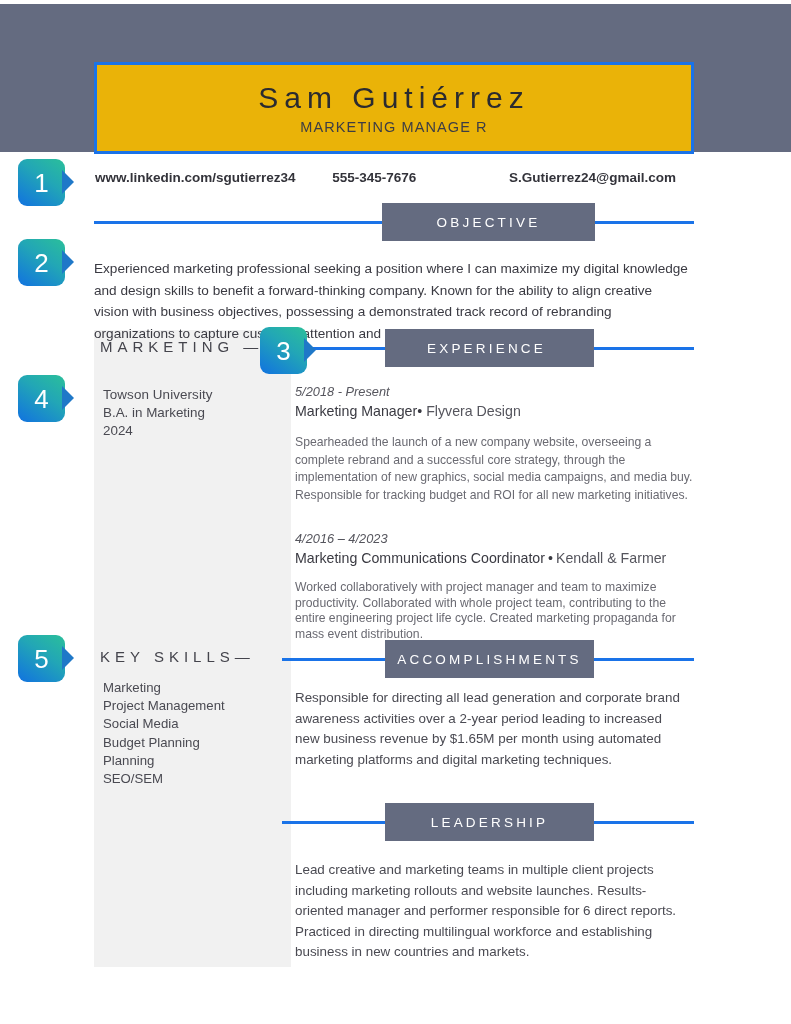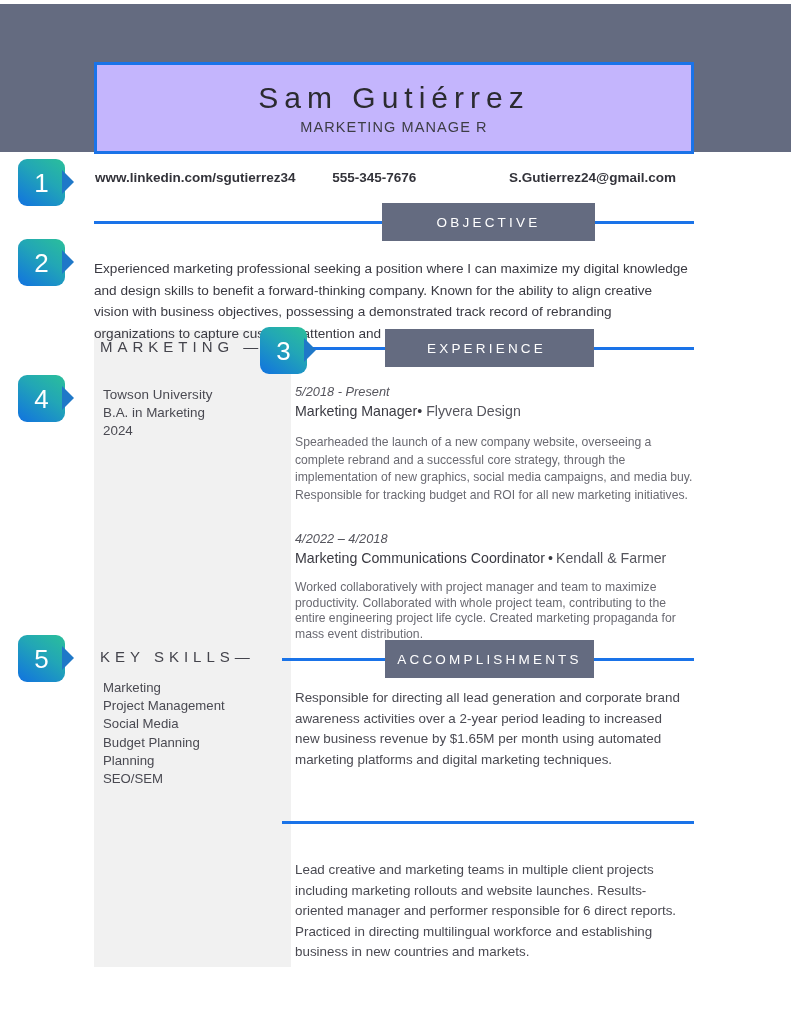--- a/index.html
+++ b/index.html
@@ -13,21 +13,21 @@
 
   
   .topband{
     position:absolute;left:0;top:4px;width:791px;height:148px;
     background:#646b80;
   }
 
   
   .namecard{
     position:absolute;left:94px;top:62px;width:600px;height:92px;
-    background:#c4b5fd;border:3px solid #1a73e8;box-sizing:border-box;
+    background:#eab308;border:3px solid #1a73e8;box-sizing:border-box;
     display:flex;flex-direction:column;align-items:center;justify-content:center;
   }
   .name{
     font-size:30px;color:#2b2b30;letter-spacing:6px;font-weight:400;
     line-height:1.15;white-space:nowrap;
   }
   .role{
     font-size:14.5px;color:#3d3d45;letter-spacing:1.1px;margin-top:4px;
     white-space:nowrap;
   }
@@ -208,21 +208,21 @@
   <div class="jobs">
     <div class="job j1">
       <div class="dates">5/2018 - Present</div>
       <div class="title">
         <span>Marketing Manager</span><span class="sep">•</span>&nbsp;<span class="co">Flyvera Design</span>
       </div>
       <div class="desc">Spearheaded the launch of a new company website, overseeing a complete rebrand and a successful core strategy, through the implementation of new graphics, social media campaigns, and media buy. Responsible for tracking budget and ROI for all new marketing initiatives.</div>
     </div>
 
     <div class="job j2">
-      <div class="dates">4/2022 – 4/2018</div>
+      <div class="dates">4/2016 – 4/2023</div>
       <div class="title">
         <span>Marketing Communications Coordinator</span><span class="sep">•</span><span class="co">Kendall &amp; Farmer</span>
       </div>
       <div class="desc">Worked collaboratively with project manager and team to maximize productivity. Collaborated with whole project team, contributing to the entire engineering project life cycle. Created marketing propaganda for mass event distribution.</div>
     </div>
   </div>
 
   <div class="secrow" id="row-accomplishments">
     <div class="rule"></div>
     <div class="sechead">ACCOMPLISHMENTS</div>
@@ -235,16 +235,17 @@
     <div>Social Media</div>
     <div>Budget Planning</div>
     <div>Planning</div>
     <div>SEO/SEM</div>
   </div>
 
   <div class="acc">Responsible for directing all lead generation and corporate brand awareness activities over a 2-year period leading to increased new business revenue by $1.65M per month using automated marketing platforms and digital marketing techniques.</div>
 
   <div class="secrow" id="row-leadership">
     <div class="rule"></div>
+    <div class="sechead">LEADERSHIP</div>
   </div>
   <div class="lead">Lead creative and marketing teams in multiple client projects including marketing rollouts and website launches. Results-oriented manager and performer responsible for 6 direct reports. Practiced in directing multilingual workforce and establishing business in new countries and markets.</div>
 
 </div>
 
 </body></html>

